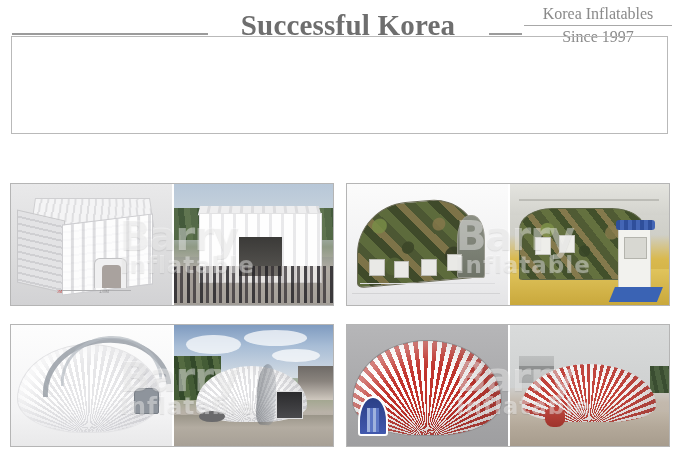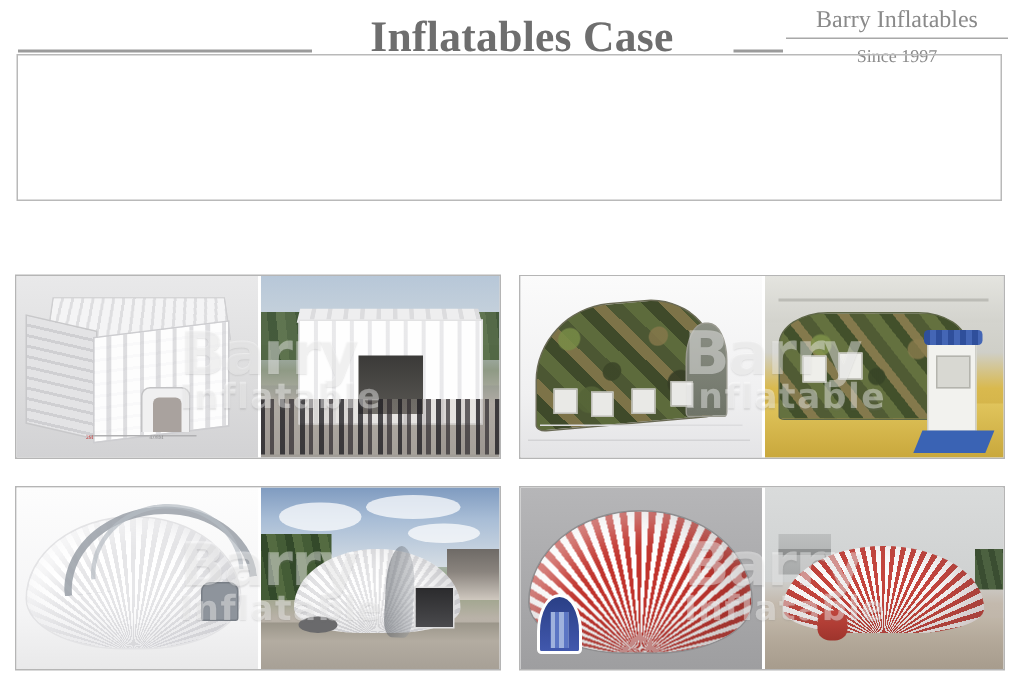--- a/index.html
+++ b/index.html
@@ -69,21 +69,21 @@
     line-height: 20px;
     white-space: nowrap;
   }
   .brand-divider {
     width: 148px;
     height: 1px;
     background: #a8a8a8;
     margin: 1px 0 0 0;
   }
   .brand-since {
-    font-size: 12px;
+    font-size: 16px;
     color: #8a8a8a;
     line-height: 22px;
     white-space: nowrap;
   }
 
   .intro-box {
     position: absolute;
     left: 11px;
     top: 36px;
     width: 657px;
@@ -422,25 +422,25 @@
   .wm-c { left: 120px; top: 359px; }
   .wm-d { left: 456px; top: 359px; }
 </style>
 </head>
 <body>
 
 <div class="header">
 
   <div class="title-row">
     <div class="rule-left"></div>
-    <div class="main-title">Inflatables Case</div>
+    <div class="main-title">Successful Korea</div>
     <div class="rule-right"></div>
 
     <div class="brand-block">
-      <div class="brand-name">Barry Inflatables</div>
+      <div class="brand-name">Korea Inflatables</div>
       <div class="brand-divider"></div>
       <div class="brand-since">Since 1997</div>
     </div>
   </div>
 
   <div class="intro-box"></div>
 </div>
 
 <div class="gallery">
 

